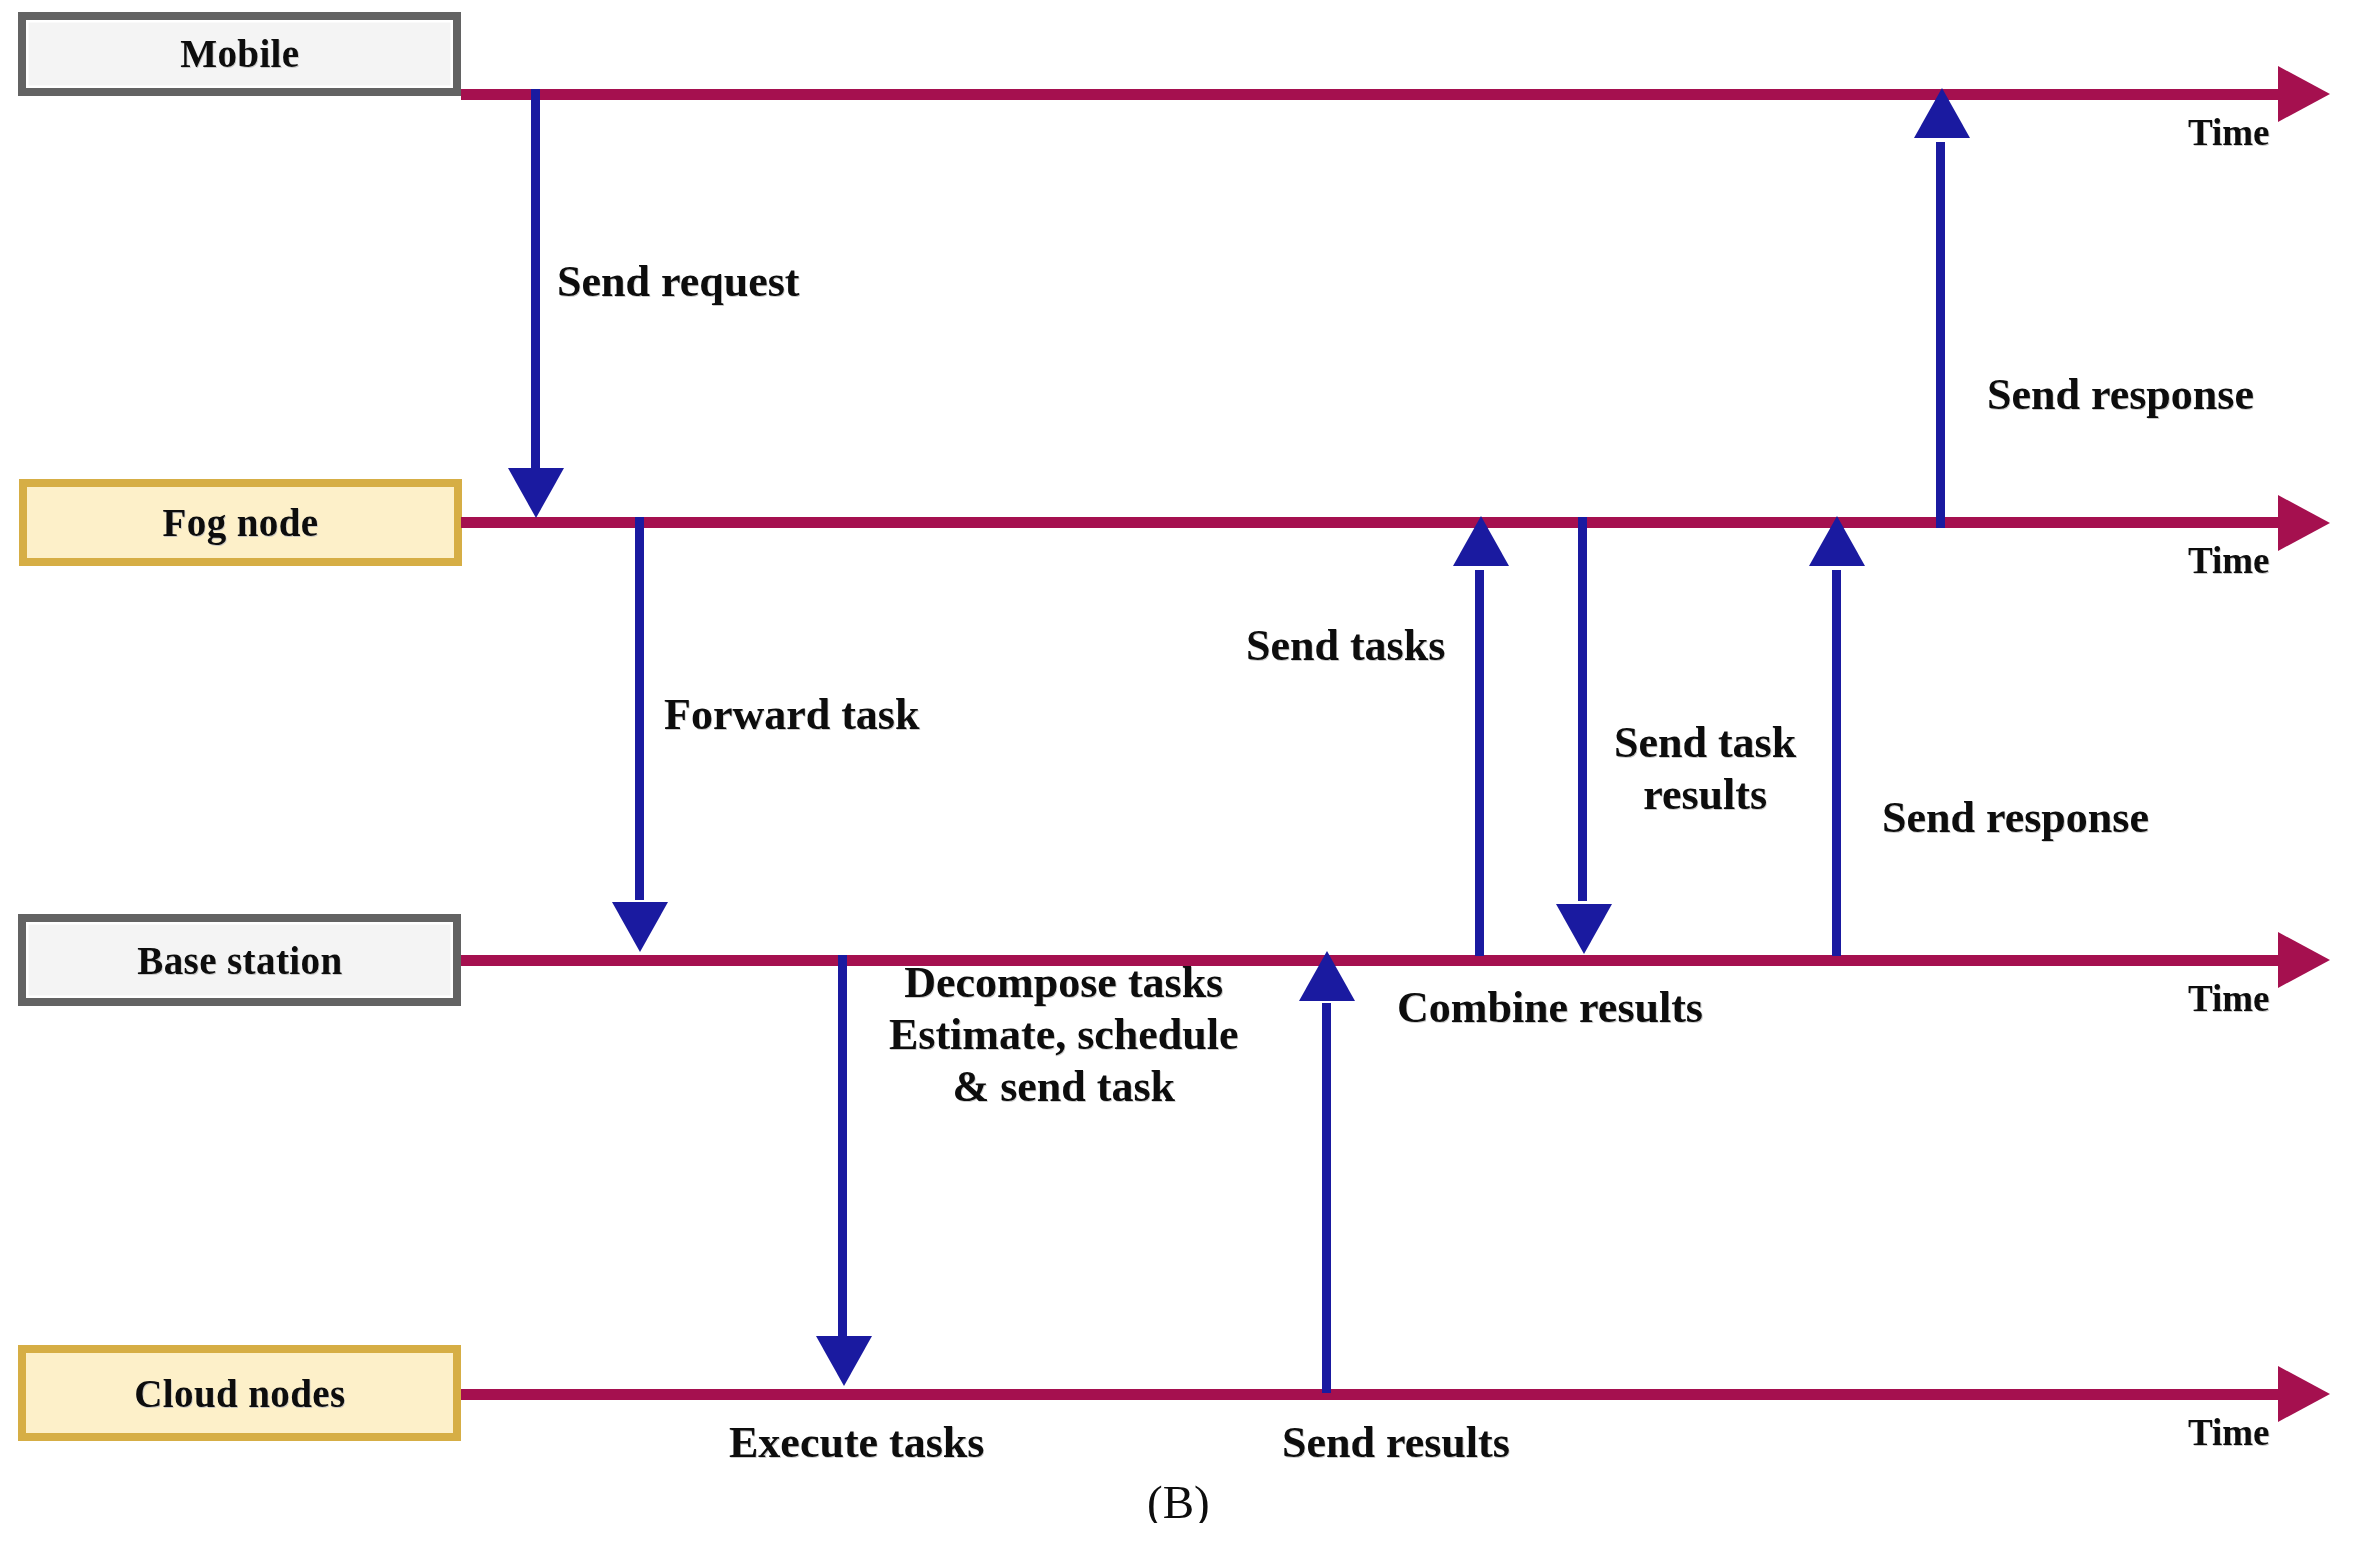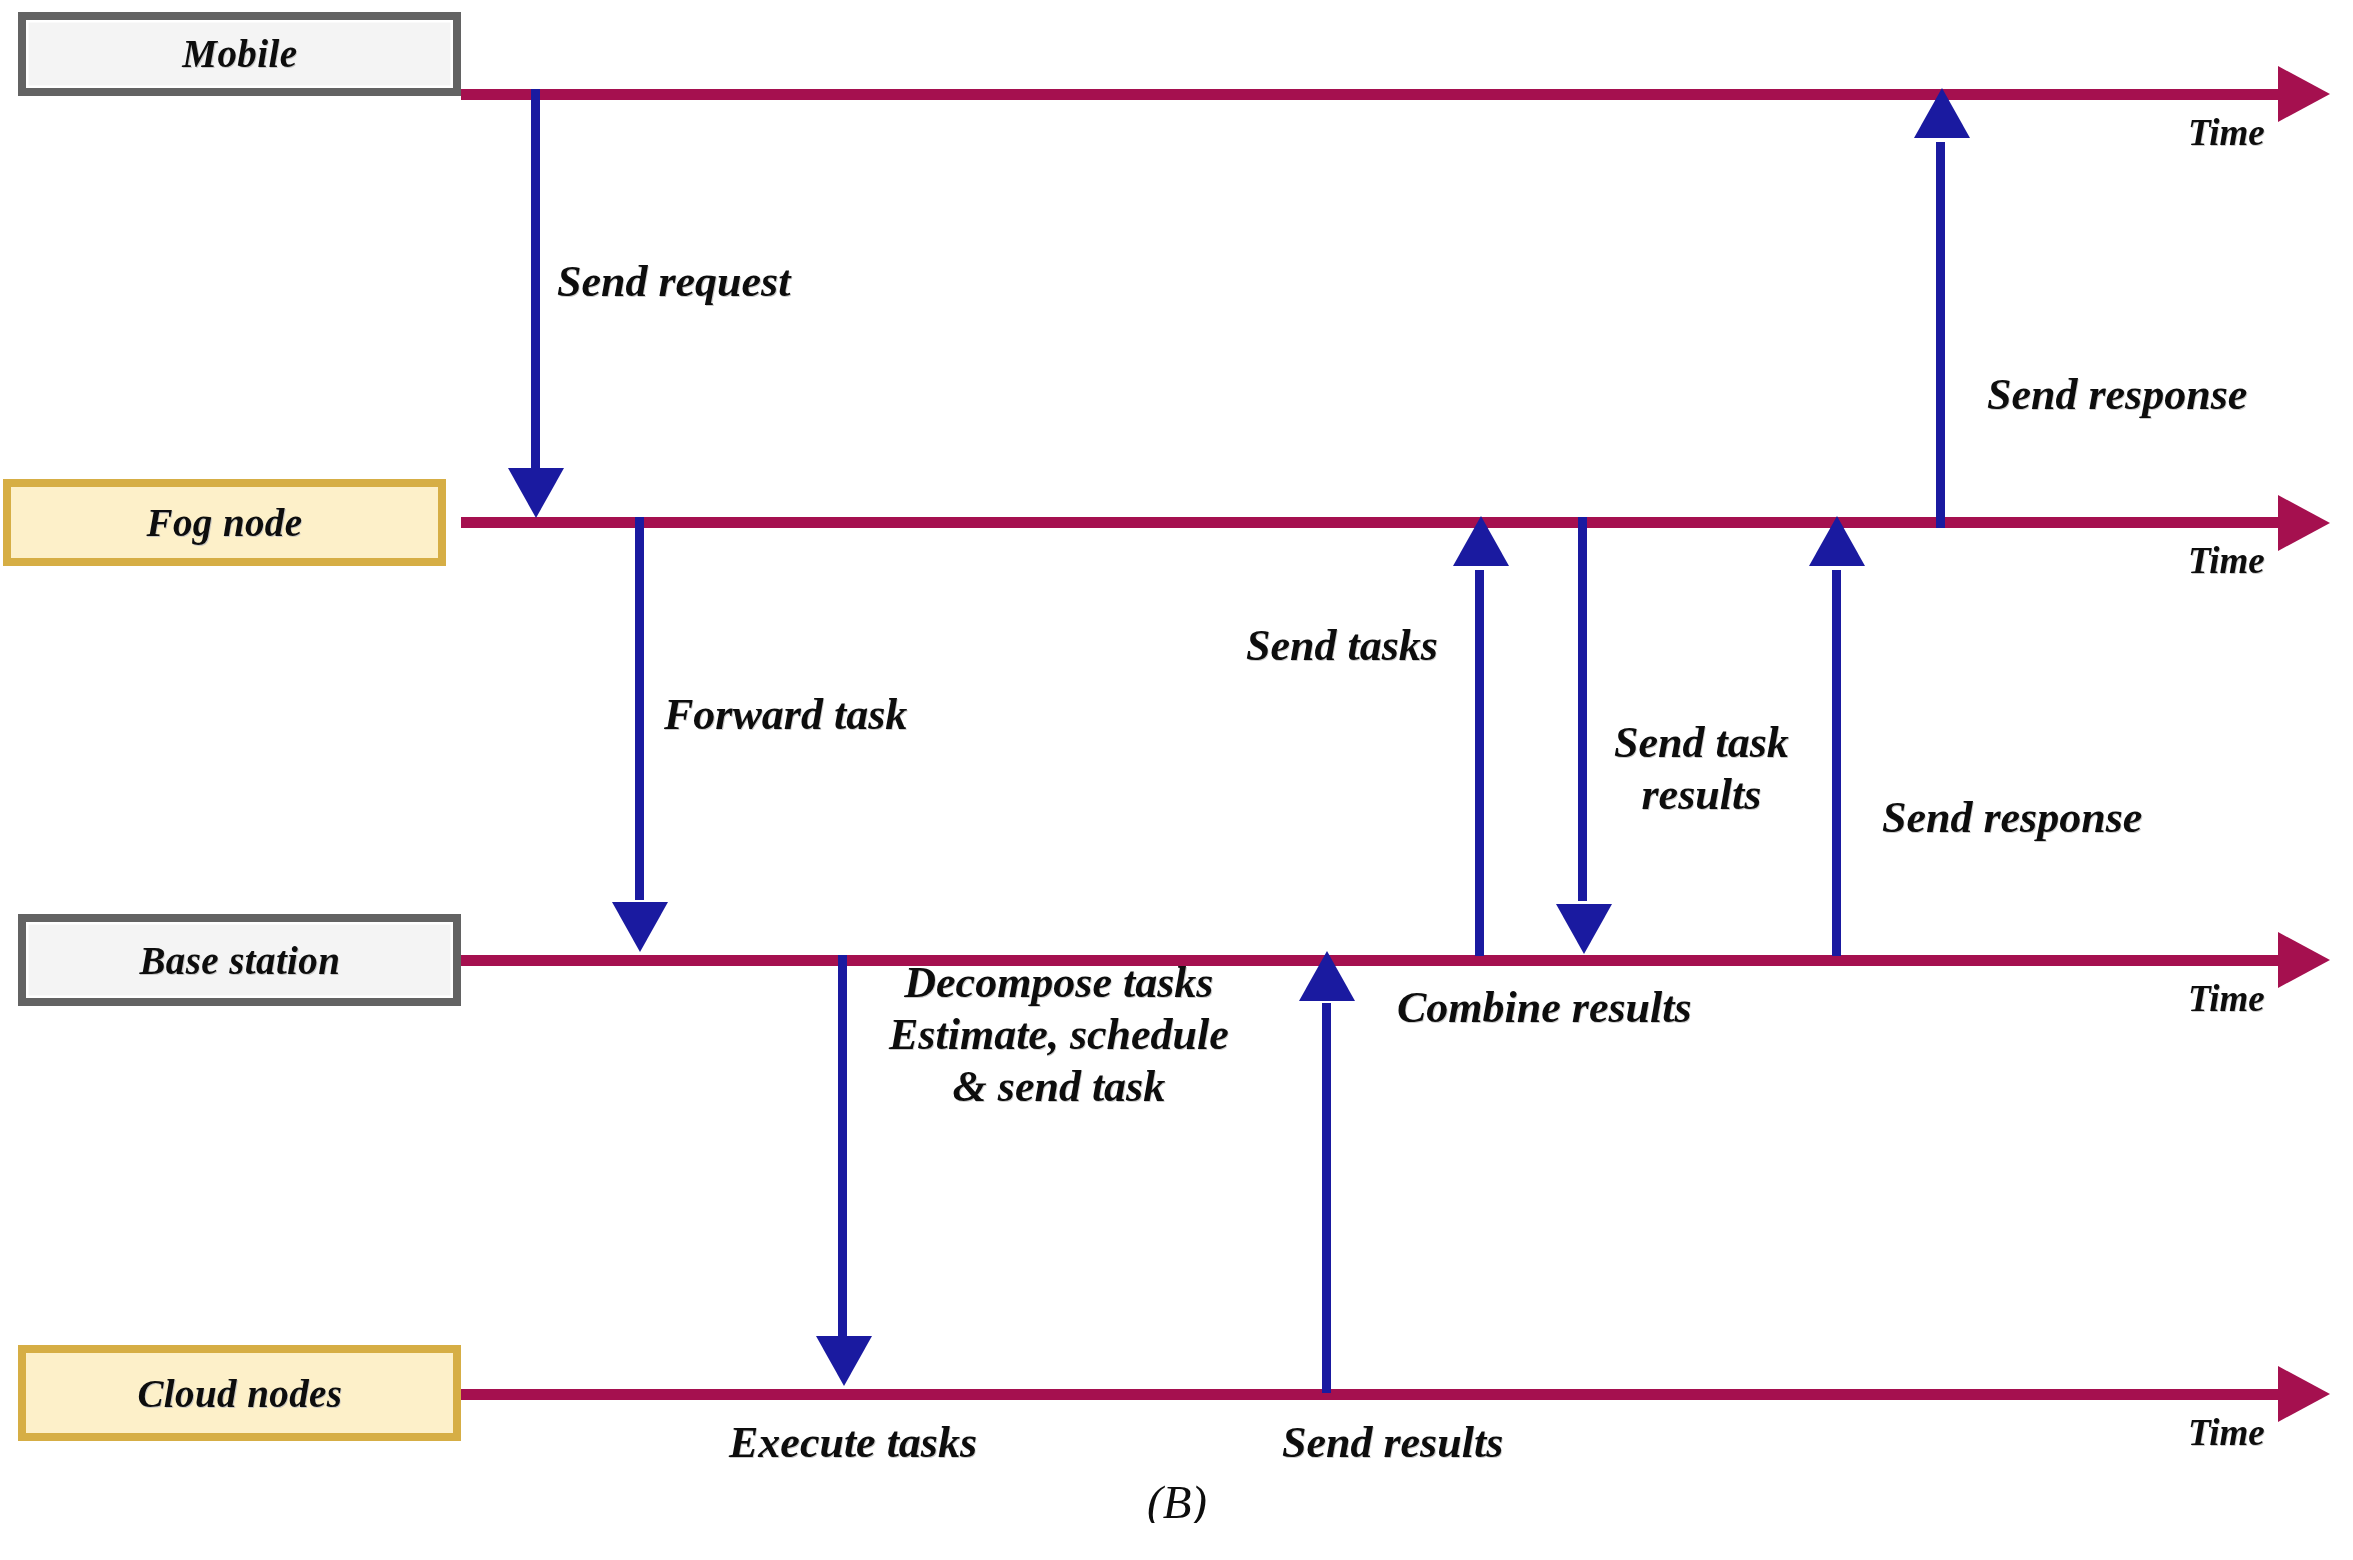--- a/index.html
+++ b/index.html
@@ -9,21 +9,20 @@
   }
   body {
     font-family: "Liberation Serif", "DejaVu Serif", serif;
   }
   #canvas {
     position: relative;
     width: 2354px;
     height: 1523px;
     background: #ffffff;
     overflow: hidden;
-    font-style: italic;
   }
   
   .actor-box {
     position: absolute;
     box-sizing: border-box;
     display: flex;
     align-items: center;
     justify-content: center;
     font-weight: bold;
     font-size: 39px;
@@ -105,21 +104,21 @@
 </style>
 </head>
 <body>
 
 <div id="canvas">
 
   <div class="actor-box gray" style="left:18.4px; top:11.7px; width:443px; height:84px;">
     <span>Mobile</span>
   </div>
 
-  <div class="actor-box gold" style="left:3px; top:479px; width:443px; height:87px;">
+  <div class="actor-box gold" style="left:19px; top:479px; width:443px; height:87px;">
     <span>Fog node</span>
   </div>
 
   <div class="actor-box gray" style="left:18.4px; top:914px; width:443px; height:92px;">
     <span>Base station</span>
   </div>
 
   <div class="actor-box gold" style="left:18.4px; top:1345px; width:443px; height:96px;">
     <span>Cloud nodes</span>
   </div>

